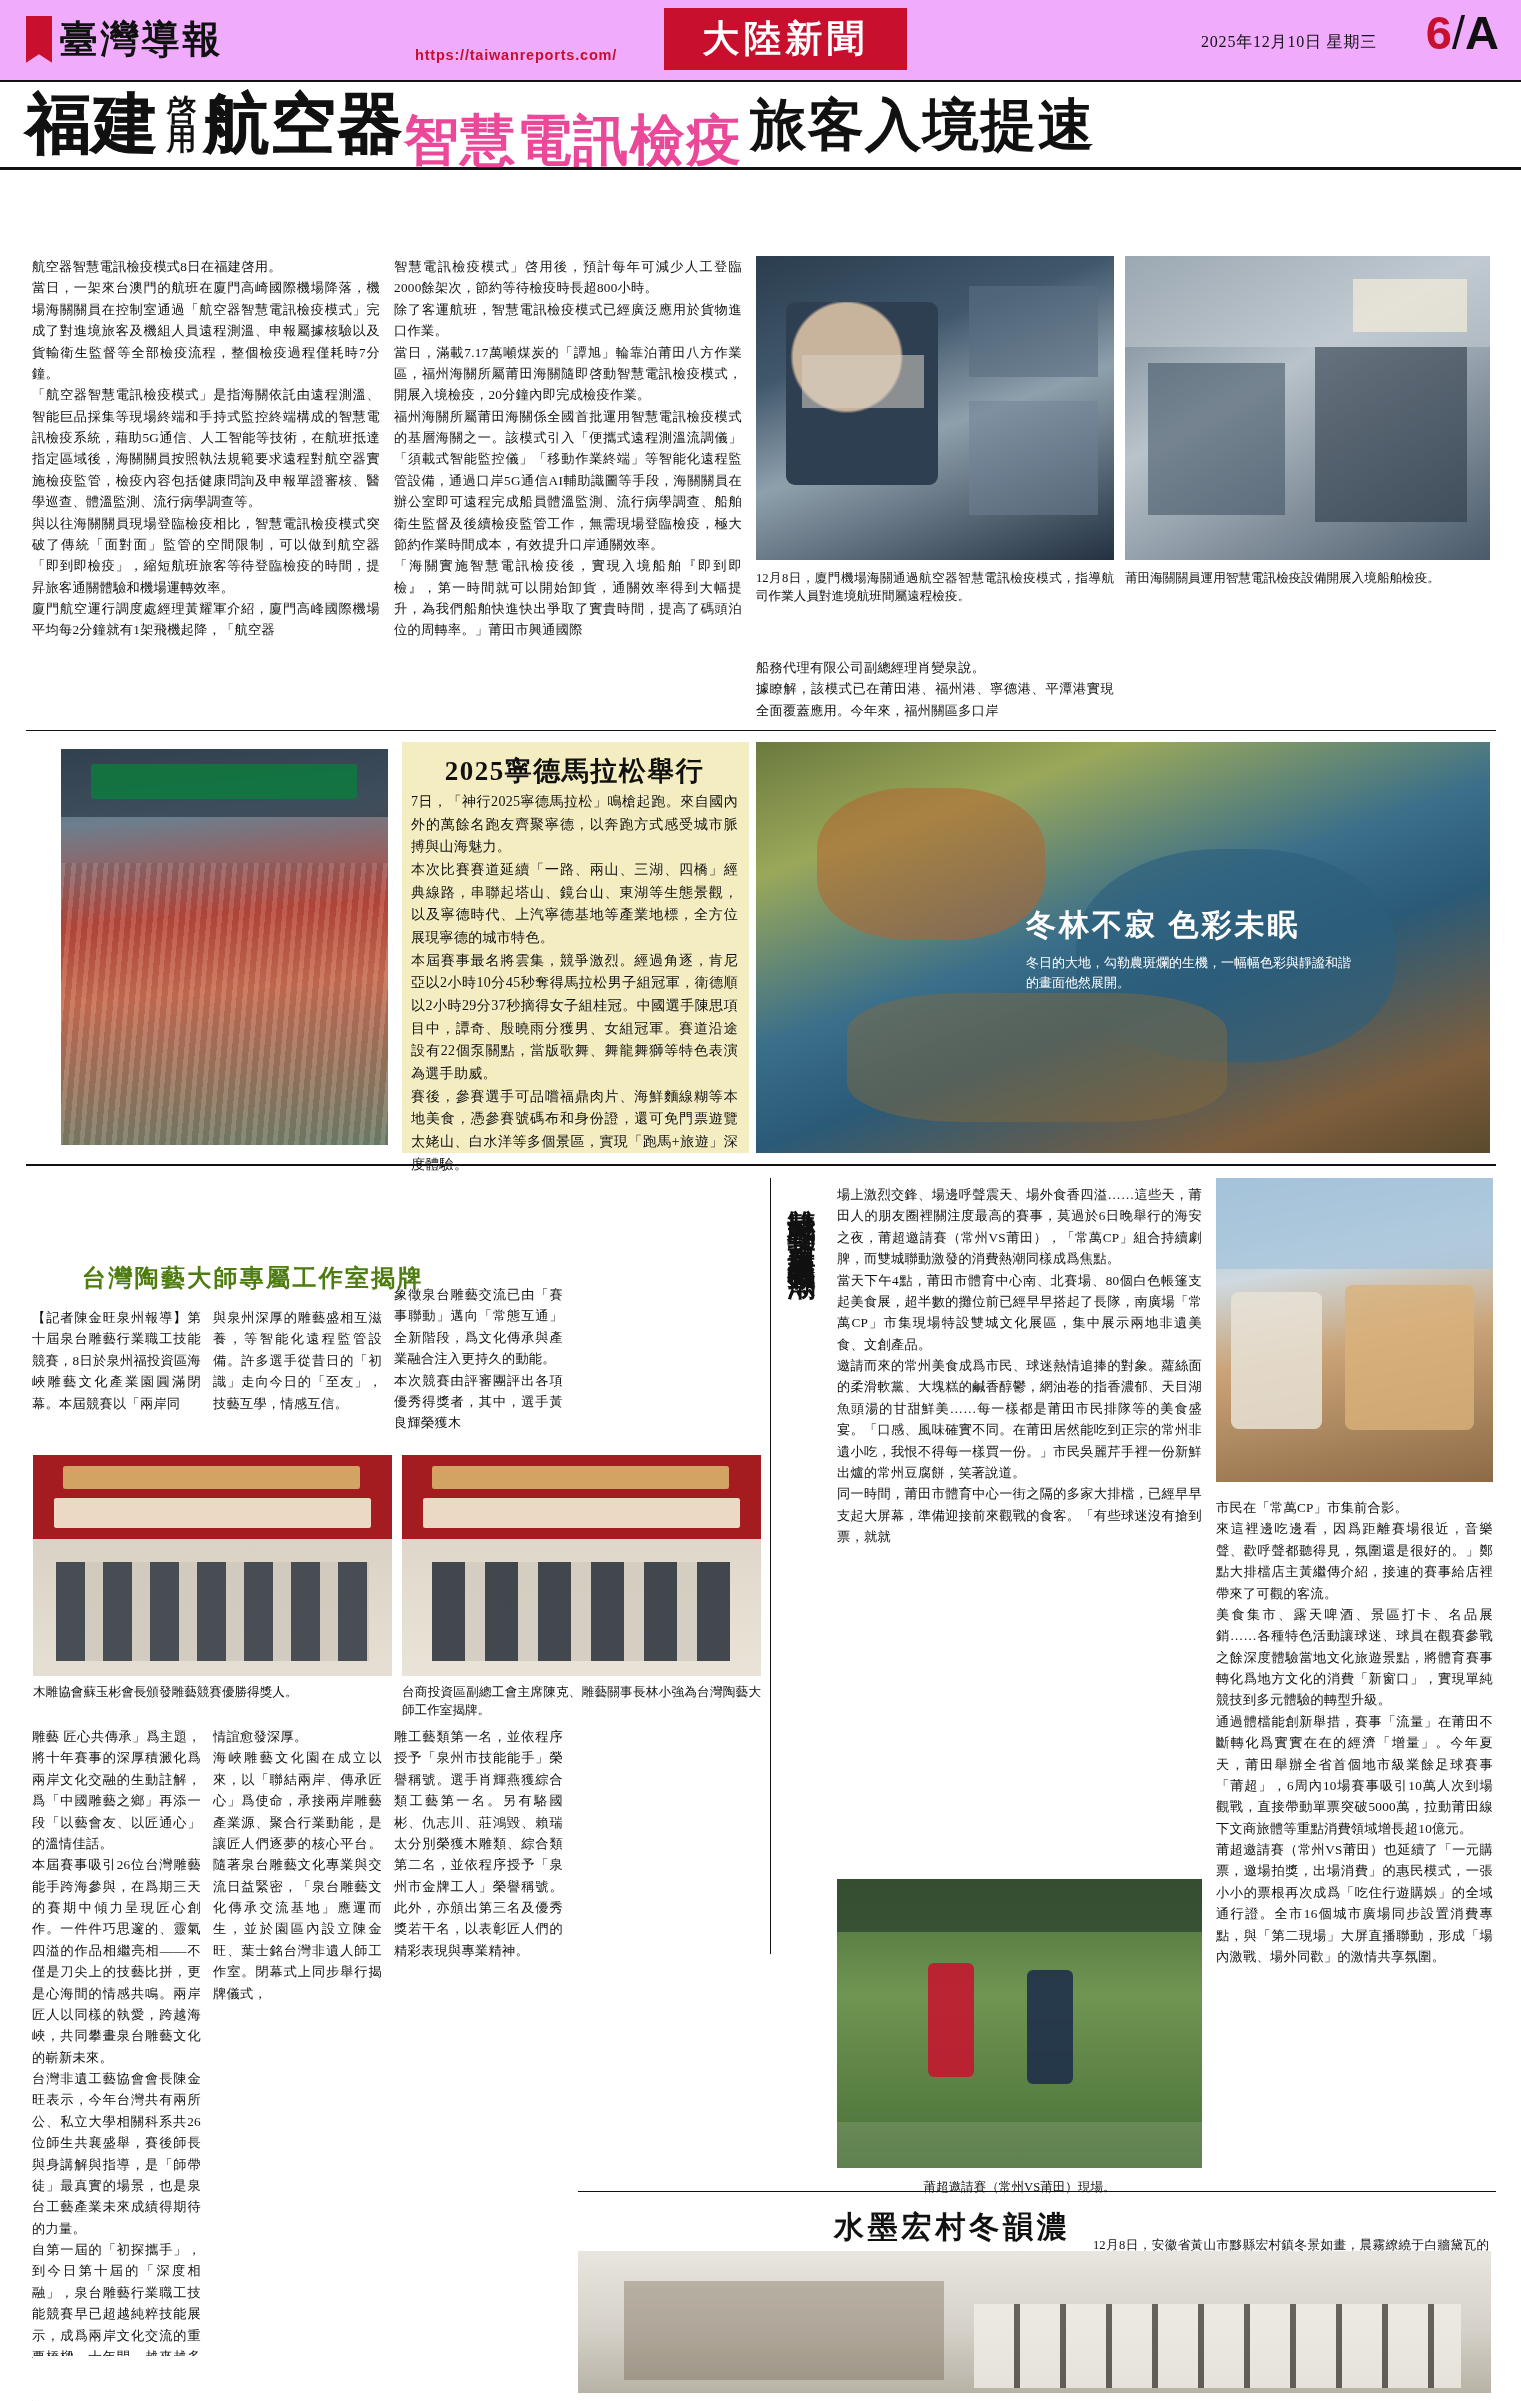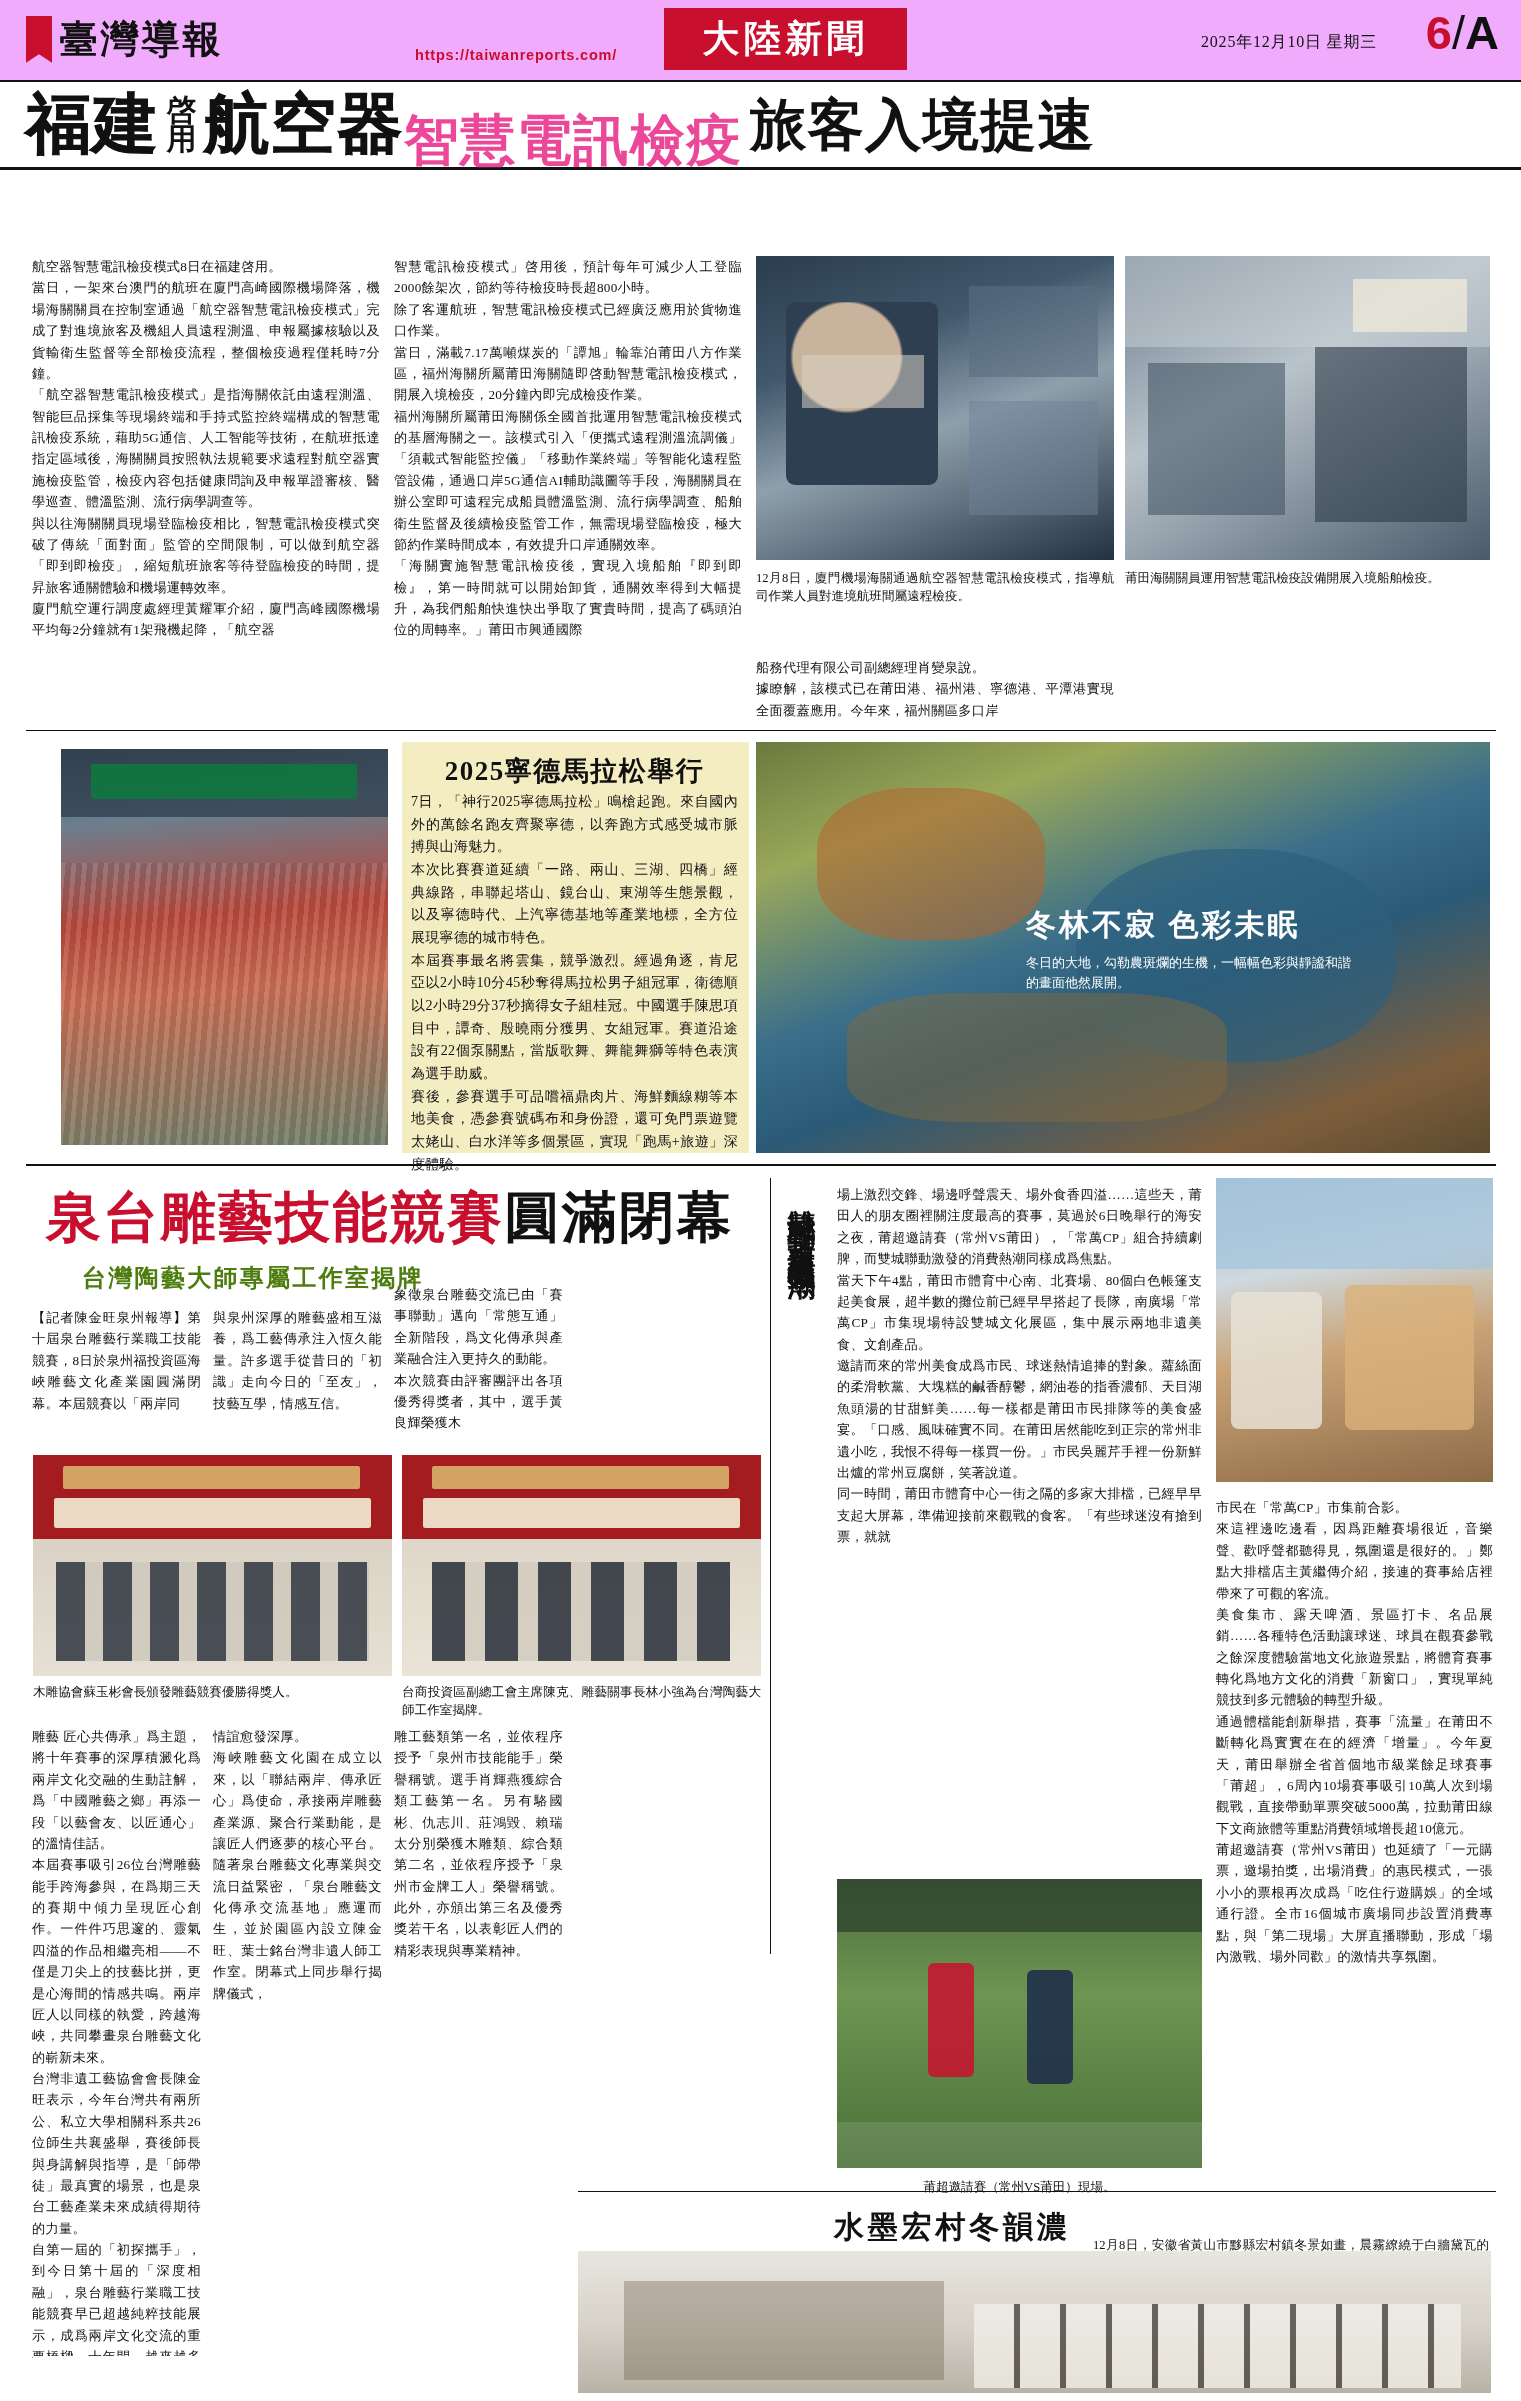--- a/index.html
+++ b/index.html
@@ -207,28 +207,24 @@
     <div style="position:absolute;left:91px;top:251px;width:380px;height:129px;background:#8a6b3a;opacity:.45;border-radius:30%;"></div>
     <div class="whitecap" style="left:1007px;top:917px;font-size:32px;letter-spacing:3px;"></div>
   </div>
   <div class="whitecap" style="left:1026px;top:905px;font-size:30px;letter-spacing:3px;">冬林不寂 色彩未眠</div>
   <div class="whitecap" style="left:1026px;top:953px;width:335px;font-size:13px;font-weight:normal;line-height:1.5;">冬日的大地，勾勒農斑爛的生機，一幅幅色彩與靜謐和諧的畫面他然展開。</div>
 
   <div class="yellowbox" style="left:402px;top:742px;width:347px;height:411px;z-index:-1;"></div>
 
   <div class="rule-h" style="left:26px;top:1164px;width:1470px;height:2.3px;background:#111;"></div>
 
-  <div class="h3-wrap" style="left:46px;top:1181px;">
-    <span class="h3-red">泉台雕藝技能競賽</span>
-    <span class="h3-black">圓滿閉幕</span>
-  </div>
   <div class="h3-sub" style="left:82px;top:1262px;">台灣陶藝大師專屬工作室揭牌</div>
 
   <div class="col" style="left:32px;top:1307px;width:169px;height:137px;white-space:pre-wrap;">【記者陳金旺泉州報導】第十屆泉台雕藝行業職工技能競賽，8日於泉州福投資區海峽雕藝文化產業園圓滿閉幕。本屆競賽以「兩岸同</div>
-  <div class="col" style="left:213px;top:1307px;width:169px;height:137px;white-space:pre-wrap;">與泉州深厚的雕藝盛相互滋養，爲工藝傳承注入恆久能量。許多選手從昔日的「初識」走向今日的「至友」，技藝互學，情感互信。</div>
+  <div class="col" style="left:213px;top:1307px;width:169px;height:137px;white-space:pre-wrap;">與泉州深厚的雕藝盛相互滋養，等智能化遠程監管設備。許多選手從昔日的「初識」走向今日的「至友」，技藝互學，情感互信。</div>
   <div class="col" style="left:394px;top:1284px;width:169px;height:160px;white-space:pre-wrap;">象徵泉台雕藝交流已由「賽事聯動」邁向「常態互通」全新階段，爲文化傳承與產業融合注入更持久的動能。
 本次競賽由評審團評出各項優秀得獎者，其中，選手黃良輝榮獲木</div>
 
   <div class="img" style="left:33px;top:1455px;width:359px;height:221px;
        background:linear-gradient(180deg,#9b1c20 0%,#c0262b 35%,#d9d2c4 36%,#e6e0d4 100%);">
     <div style="position:absolute;left:0;top:0;width:359px;height:84px;background:#a41b20;"></div>
     <div style="position:absolute;left:30px;top:10.7px;width:297px;height:23px;background:#d7b36a;opacity:.9;border-radius:2.3px;"></div>
     <div style="position:absolute;left:21px;top:43px;width:317px;height:30px;background:#f2e9d2;opacity:.92;border-radius:2.3px;"></div>
     <div style="position:absolute;left:23px;top:107px;width:313px;height:99px;background:repeating-linear-gradient(90deg,#2e3540 0 29px,#cfc9bd 29px 47px);opacity:.85;"></div>
   </div>

